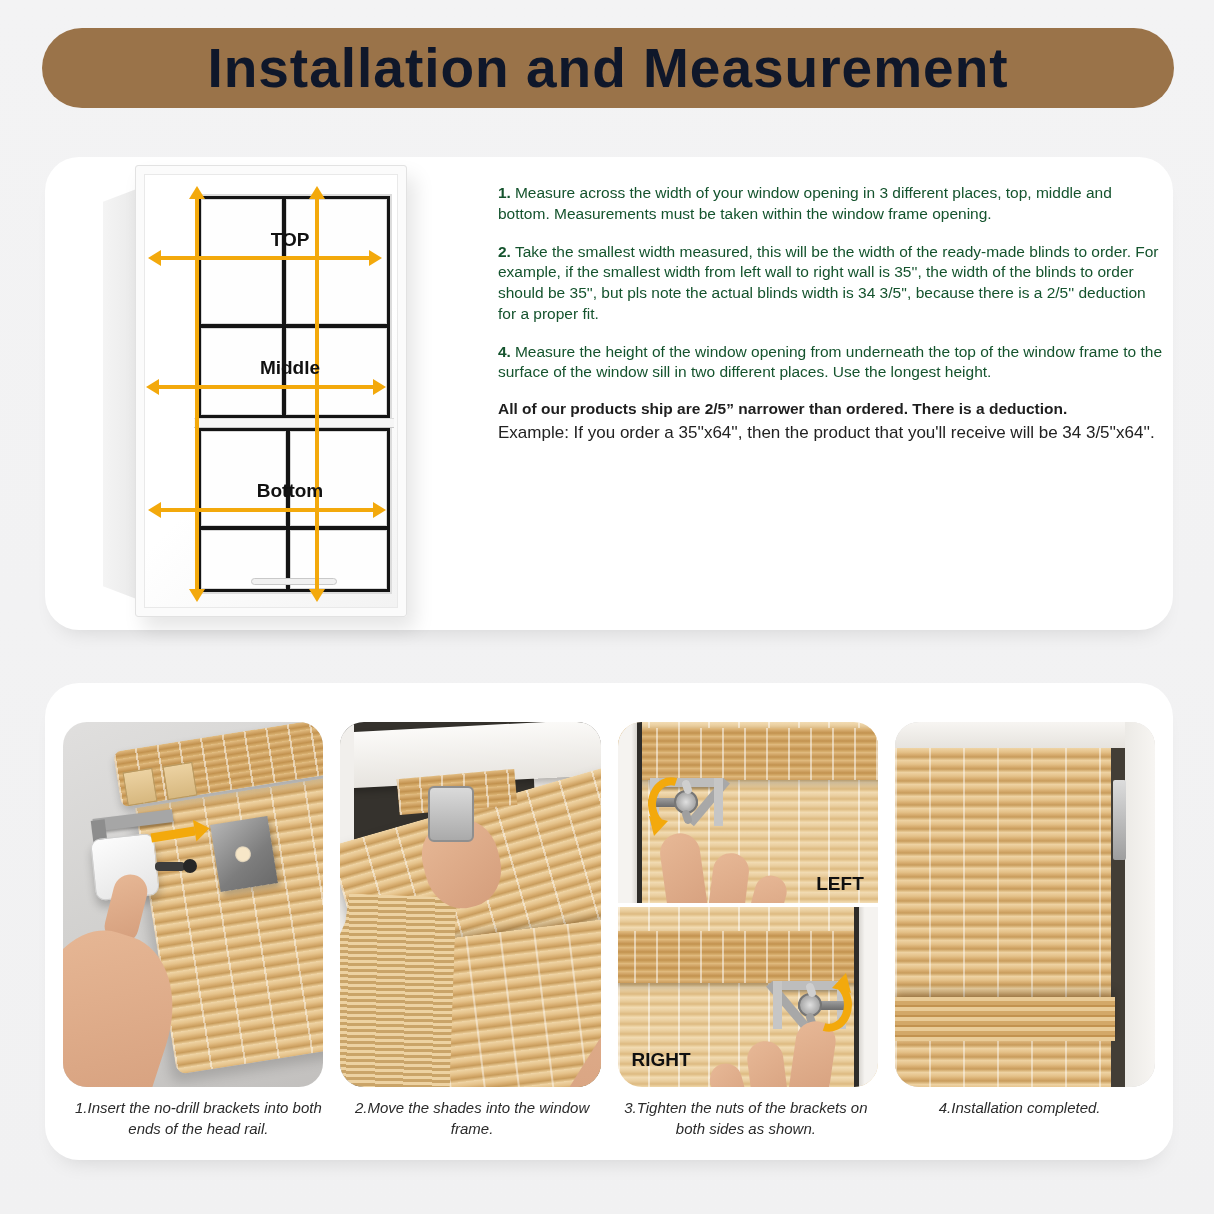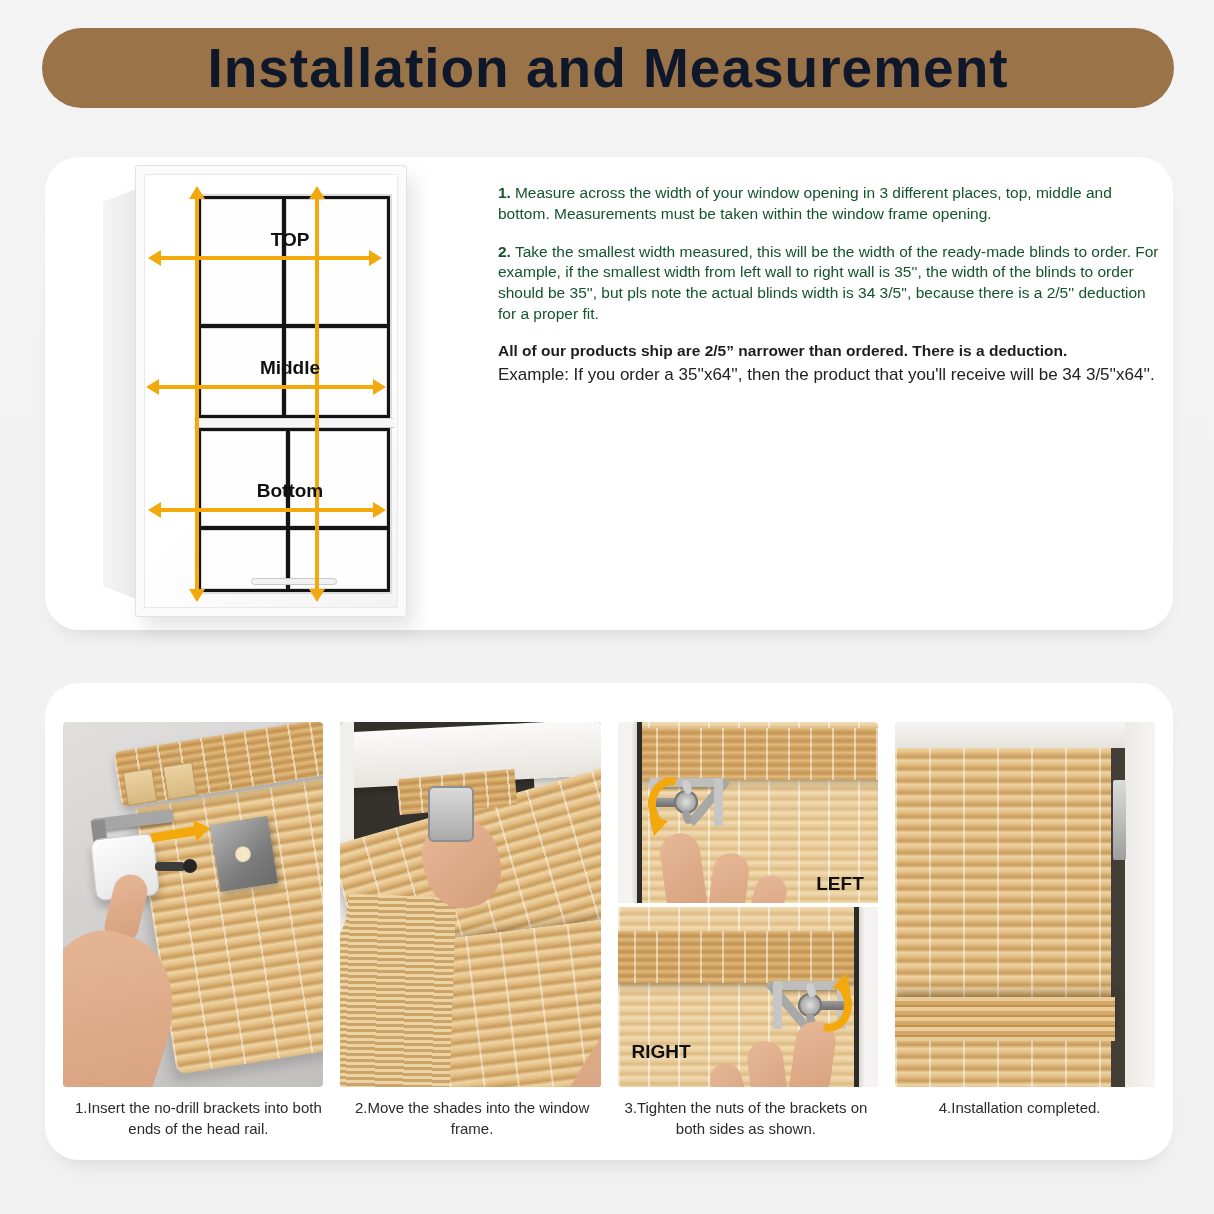--- a/index.html
+++ b/index.html
@@ -70,23 +70,23 @@
   .text-col{ position:absolute; left:453px; top:26px; width:668px; }
   .text-col h2{ font-size:23px; font-weight:bold; margin-bottom:22px; }
   .step{ font-size:15.5px; line-height:1.34; margin-bottom:17px; color:#14532d; }
   .step b{ margin-right:4px; }
   .note-bold{ font-size:15.5px; font-weight:bold; margin-top:8px; margin-bottom:4px; }
   .note-example{ font-size:17px; line-height:1.34; color:#222; }
 
   
   .photos{ position:absolute; left:18px; right:18px; top:39px; height:365px;
     display:grid; grid-template-columns:repeat(4,1fr); gap:17px; }
-  .photo{ position:relative; border-radius:4px; overflow:hidden; background:#d6d4d2; }
+  .photo{ position:relative; border-radius:24px; overflow:hidden; background:#d6d4d2; }
   .captions{ position:absolute; left:18px; right:18px; top:414px;
-    display:grid; grid-template-columns:repeat(4,1fr); gap:3px; }
+    display:grid; grid-template-columns:repeat(4,1fr); gap:3px;font-style:italic; }
   .caption{ text-align:center; font-size:15px; line-height:1.4; color:#2b2b2b; padding:0 8px; }
 
   .bamboo{ background-image:
     repeating-linear-gradient(90deg, rgba(255,255,255,.45) 0px, rgba(255,255,255,.45) 2px, rgba(255,255,255,0) 2px, rgba(255,255,255,0) 34px),
     repeating-linear-gradient(180deg, #efd4a5 0px, #e5c28a 4px, #d6ab6d 7px, #c89c5c 9px, #e9cb97 12px); }
   .bamboo-light{ background-image:
     repeating-linear-gradient(90deg, rgba(255,255,255,.5) 0px, rgba(255,255,255,.5) 2px, rgba(255,255,255,0) 2px, rgba(255,255,255,0) 30px),
     repeating-linear-gradient(180deg, #f2dcb4 0px, #e9cd9d 4px, #ddba81 7px, #f0d8ab 10px); }
   .rail-tex{ background-image:
     repeating-linear-gradient(90deg, rgba(255,255,255,.5) 0px, rgba(255,255,255,.5) 2px, rgba(255,255,255,0) 2px, rgba(255,255,255,0) 22px),
@@ -176,21 +176,21 @@
     background:linear-gradient(#9e9e9e,#6c6c6c); border-radius:3px; }
   .p3-nut{ position:absolute; width:24px; height:24px; border-radius:50%;
     background:radial-gradient(#e0e0e0,#8d8d8d); border:2px solid #767676; }
   .p3-nut::before{ content:""; position:absolute; left:7px; top:-12px; width:8px; height:14px;
     background:#cfcfcf; border-radius:4px; transform:rotate(-18deg); }
   .p3-nut::after{ content:""; position:absolute; left:7px; bottom:-12px; width:8px; height:14px;
     background:#9f9f9f; border-radius:4px; transform:rotate(-18deg); }
   .p3-finger{ position:absolute; border-radius:20px; }
   .p3-label{ position:absolute; font-weight:bold; font-size:19px; color:#101010; z-index:6; }
   .p3-half.top .p3-label{ right:14px; bottom:8px; }
-  .p3-half.bot .p3-label{ left:14px; bottom:24px;margin-top:40px; }
+  .p3-half.bot .p3-label{ left:14px; bottom:16px;margin-top:40px; }
   .p3-arrow{ position:absolute; z-index:5; }
 
   
   .p4-frame-top{ position:absolute; top:0; left:0; right:0; height:26px;
     background:linear-gradient(#f7f5f2,#e6e3de); z-index:2; }
   .p4-frame-right{ position:absolute; top:0; right:0; bottom:0; width:30px;
     background:linear-gradient(90deg,#eceae6,#f7f5f2); z-index:2; }
   .p4-gap{ position:absolute; top:26px; right:30px; bottom:0; width:14px; background:#433e36; z-index:1; }
   .p4-hinge{ position:absolute; top:58px; right:29px; width:13px; height:80px;
     background:linear-gradient(#dcdcdc,#9e9e9e); border-radius:2px; z-index:3; }
@@ -234,20 +234,21 @@
     <div class="h-arrow" style="top:220px; left:56px; width:214px;"></div>
     <div class="h-arrow" style="top:343px; left:58px; width:212px;"></div>
     <div class="dg-label" style="top:64px;">TOP</div>
     <div class="dg-label" style="top:192px;">Middle</div>
     <div class="dg-label" style="top:315px;">Bottom</div>
   </div>
 
   <div class="text-col">
     <p class="step"><b>1.</b><span>Measure across the width of your window opening in 3 different places, top, middle and bottom. Measurements must be taken within the window frame opening.</span></p>
     <p class="step"><b>2.</b><span>Take the smallest width measured, this will be the width of the ready-made blinds to order. For example, if the smallest width from left wall to right wall is 35'', the width of the blinds to order should be 35'', but pls note the actual blinds width is 34 3/5'', because there is a 2/5'' deduction for a proper fit.</span></p>
+    <p class="step"><b>4.</b><span>Measure the height of the window opening from underneath the top of the window frame to the surface of the window sill in two different places. Use the longest height.</span></p>
     <p class="note-bold">All of our products ship are 2/5” narrower than ordered. There is a deduction.</p>
     <p class="note-example">Example: If you order a 35''x64'', then the product that you'll receive will be 34 3/5''x64''.</p>
   </div>
 </section>
 
 <section class="card card2">
   <div class="photos">
 
     <div class="photo p1">
       <div class="p1-shade bamboo"></div>

